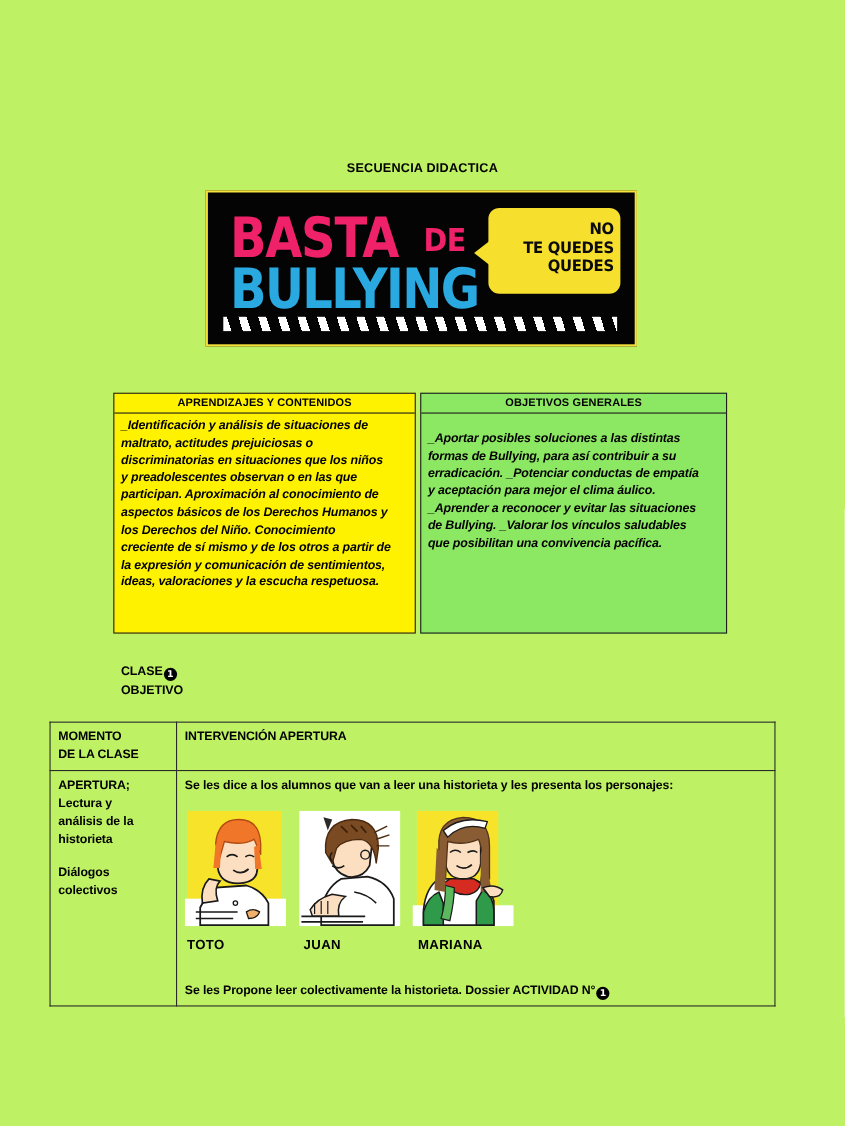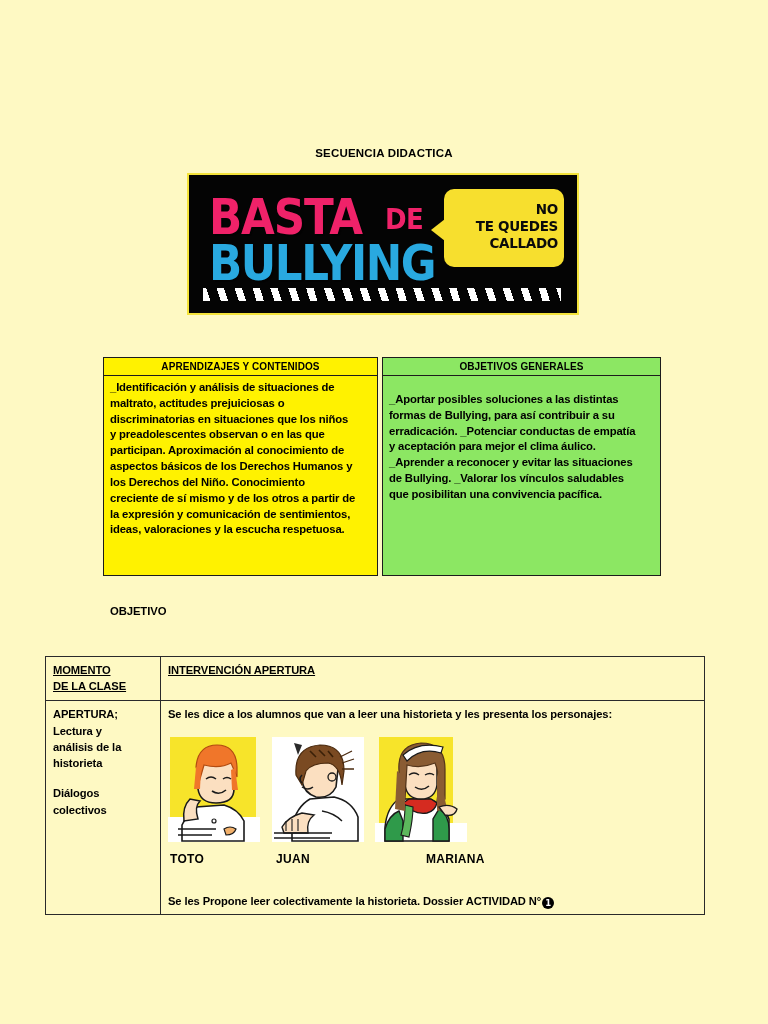--- a/index.html
+++ b/index.html
@@ -13,21 +13,21 @@
     font-family: "Liberation Sans", sans-serif;
     color: #000000;
     position: relative;
     overflow: hidden;
   }
 
   .page {
     position: relative;
     width: 768px;
     height: 1024px;
-    background: #fef9c3;
+    background: #bef264;
   }
 
   
   .doc-title {
     position: absolute;
     left: 0;
     top: 147px;
     width: 768px;
     text-align: center;
     font-size: 11.5px;
@@ -171,20 +171,21 @@
     padding: 3px 2px 3px 2px;
     border-bottom: 1.5px solid #1c1c1c;
     letter-spacing: 0.1px;
   }
   .col-body {
     padding: 4px 21px 4px 6px;
     font-size: 11.3px;
     font-weight: bold;
     line-height: 1.40;
     letter-spacing: -0.15px;
+    font-style: italic;
   }
   .col-green .col-body {
     padding-top: 16px;
   }
 
   
   .clase-block {
     position: absolute;
     left: 110px;
     top: 603px;
@@ -221,21 +222,21 @@
   .low-table td {
     border: 1px solid #2a2a2a;
     vertical-align: top;
     padding: 5px 7px;
     font-size: 11.2px;
     font-weight: bold;
     line-height: 1.45;
     letter-spacing: -0.1px;
   }
   .c-left { width: 100px; }
-  .hdr-row td { padding-bottom: 6px; text-decoration: underline; }
+  .hdr-row td { padding-bottom: 6px; }
   .cell-gap { height: 14px; }
 
   
   .char-row {
     position: relative;
     margin-top: 14px;
     height: 110px;
   }
   .char {
     position: absolute;
@@ -251,21 +252,21 @@
     position: relative;
     height: 20px;
     margin-top: 4px;
     font-size: 12px;
     font-weight: bold;
     letter-spacing: 0.3px;
   }
   .nm { position: absolute; top: 0; }
   .nm-0 { left: 2px; }
   .nm-1 { left: 108px; }
-  .nm-2 { left: 212px; margin-left: 46px; }
+  .nm-2 { left: 212px; }
 
   .closing-line { margin-top: 22px; }
 </style>
 </head>
 <body>
 
 <div class="page">
 
   <div class="doc-title">SECUENCIA DIDACTICA</div>
 
@@ -273,39 +274,42 @@
     <div class="banner-inner">
       <div class="word-basta">BASTA</div>
       <div class="word-de">DE</div>
       <div class="word-bullying">BULLYING</div>
 
       <div class="bubble">
         <div class="bubble-tail"></div>
         <div class="bubble-text">
           <div>NO</div>
           <div>TE QUEDES</div>
-          <div>CALLADO</div>
+          <div>QUEDES</div>
         </div>
       </div>
 
       <div class="stripe-tape"></div>
     </div>
   </div>
 
   <div class="col-yellow">
     <div class="col-head">APRENDIZAJES Y CONTENIDOS</div>
     <div class="col-body">_Identificación y análisis de situaciones de maltrato, actitudes prejuiciosas o discriminatorias en situaciones que los niños y preadolescentes observan o en las que participan. Aproximación al conocimiento de aspectos básicos de los Derechos Humanos y los Derechos del Niño. Conocimiento creciente de sí mismo y de los otros a partir de la expresión y comunicación de sentimientos, ideas, valoraciones y la escucha respetuosa.</div>
   </div>
 
   <div class="col-green">
     <div class="col-head">OBJETIVOS GENERALES</div>
     <div class="col-body">_Aportar posibles soluciones a las distintas formas de Bullying, para así contribuir a su erradicación. _Potenciar conductas de empatía y aceptación para mejor el clima áulico. _Aprender a reconocer y evitar las situaciones de Bullying. _Valorar los vínculos saludables que posibilitan una convivencia pacífica.</div>
   </div>
 
   <div class="clase-block">
+    <div>
+      <span>CLASE</span><span class="num-badge">1</span>
+    </div>
     <div>OBJETIVO</div>
   </div>
 
   <table class="low-table">
     <tbody>
       <tr class="hdr-row">
         <td class="c-left">
           <div>MOMENTO</div>
           <div>DE LA CLASE</div>
         </td>

